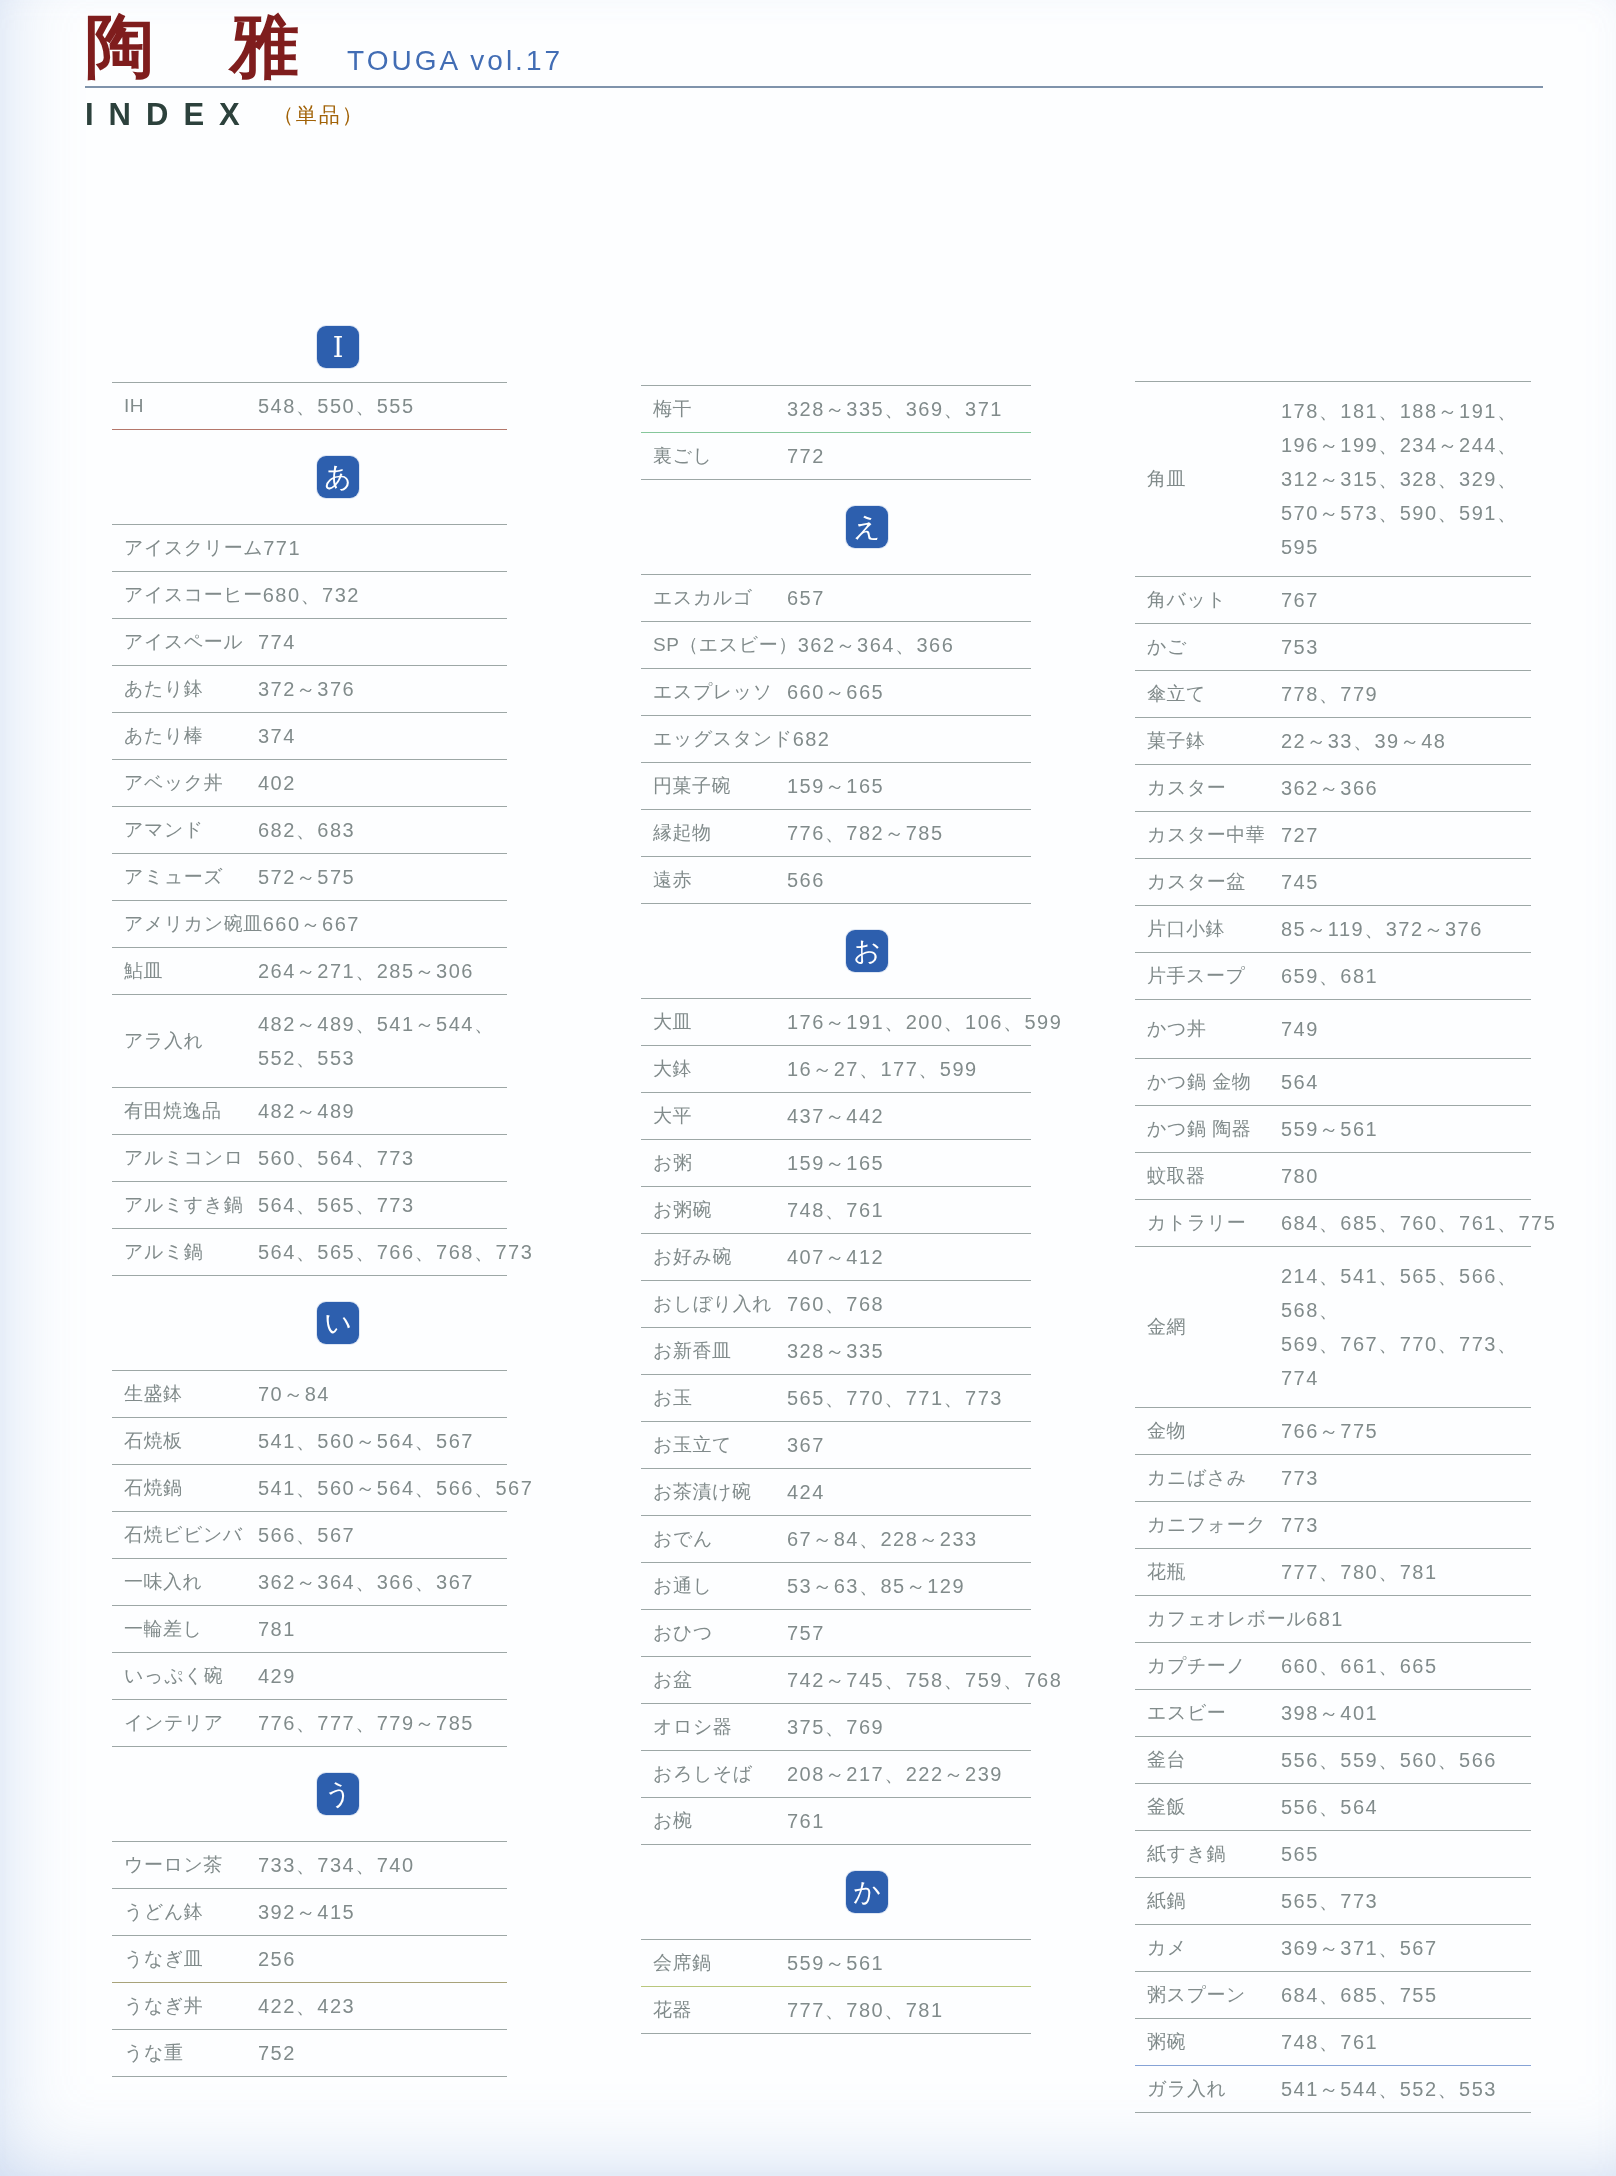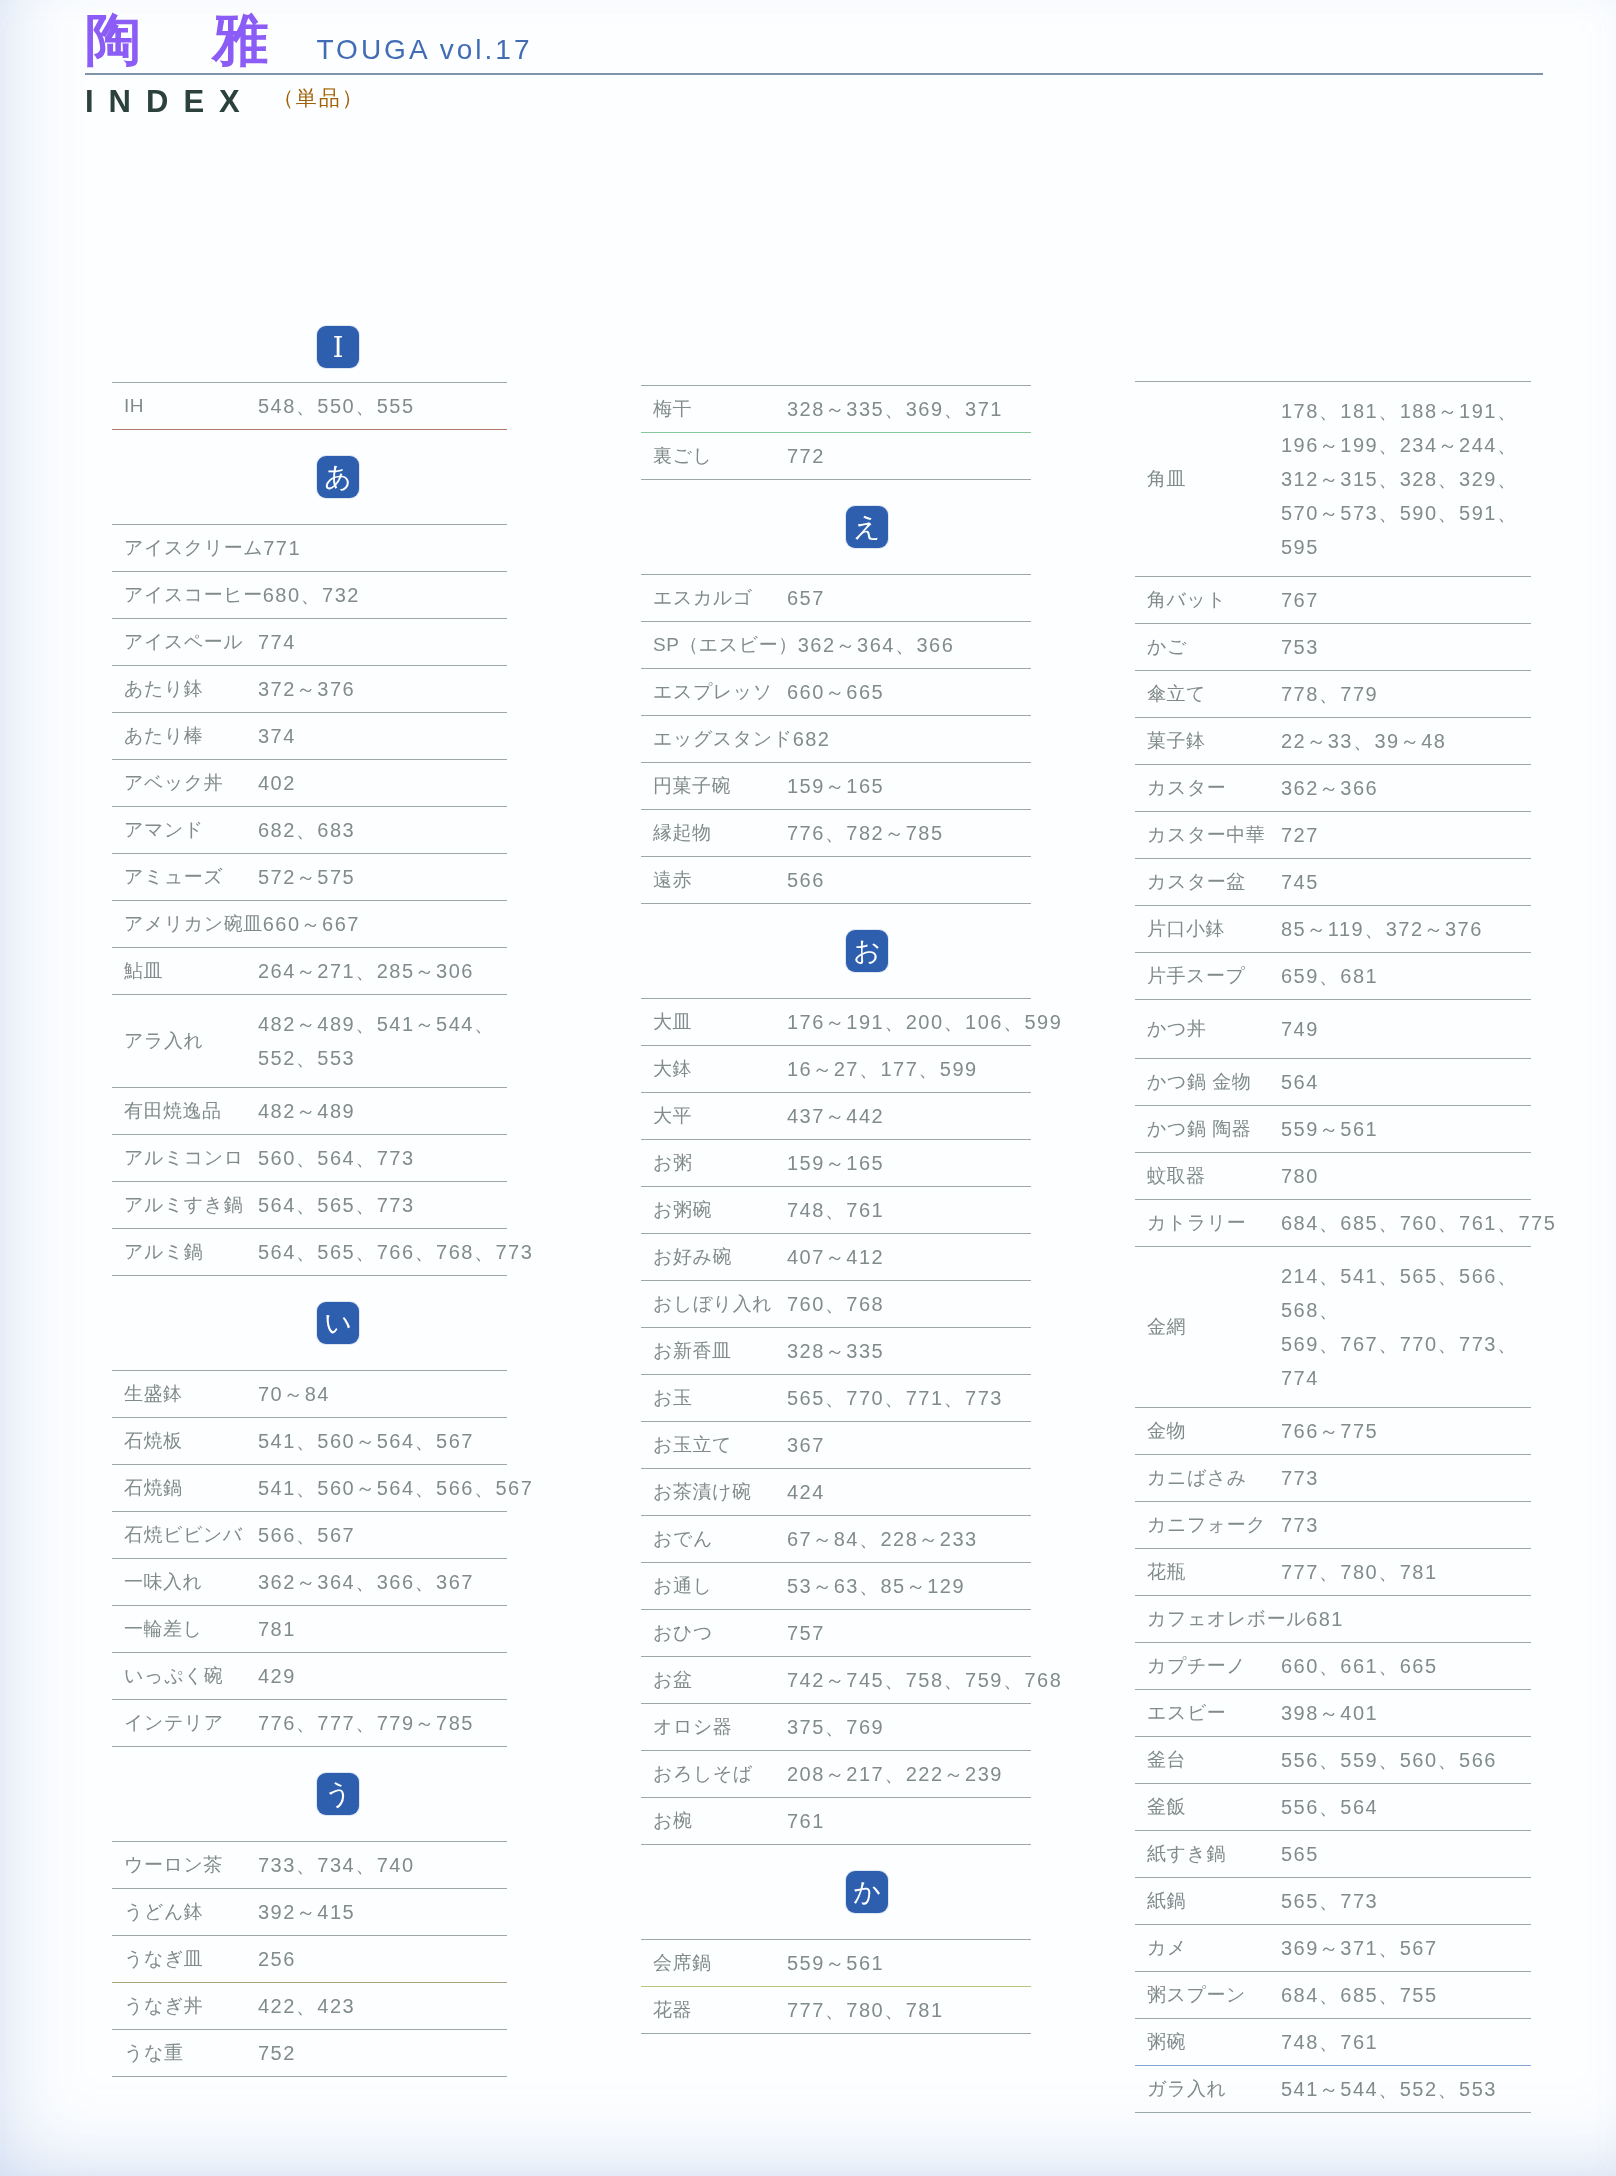--- a/index.html
+++ b/index.html
@@ -10,28 +10,28 @@
   }
   .page::before{
     content:"";position:absolute;inset:0;pointer-events:none;
     box-shadow: inset 28px -34px 90px -42px rgba(125,160,215,.45),
                 inset -6px 8px 50px -40px rgba(170,195,230,.25);
   }
   
   .header{position:absolute;left:85px;top:10px;width:1458px;}
   .brand-row{display:flex;align-items:baseline;gap:22px;}
   .brand-kanji{
-    font-family:"DejaVu Serif",serif;font-weight:bold;font-size:56px;
-    color:#8b5cf6;letter-spacing:26px;line-height:1.05;
+    font-family:"DejaVu Serif",serif;font-weight:bold;font-size:69px;
+    color:#7f1d1d;letter-spacing:26px;line-height:1.05;
   }
   .brand-roman{
     font-size:28px;color:#426db4;letter-spacing:3px;font-weight:400;
   }
   .brand-rule{margin-top:4px;width:1458px;height:2px;background:#7f93ab;}
-  .index-row{margin-top:9px;display:flex;gap:18px;}
+  .index-row{margin-top:9px;display:flex;align-items:center;gap:18px;}
   .index-title{font-size:31px;font-weight:bold;letter-spacing:15px;color:#2c413c;}
   .index-sub{font-size:21px;color:#a16207;letter-spacing:2px;}
   
   .col{position:absolute;color:#818b8b;}
   #col1{left:112px;top:312px;width:395px;}
   #col2{left:641px;top:385px;width:390px;}
   #col3{left:1135px;top:381px;width:396px;}
   .rows-group{border-top:1px solid #9da7a6;}
   .row{
     display:flex;align-items:center;min-height:47px;

